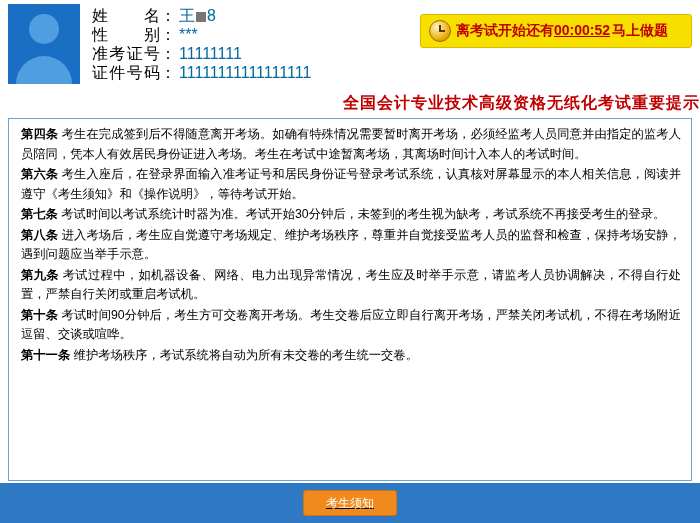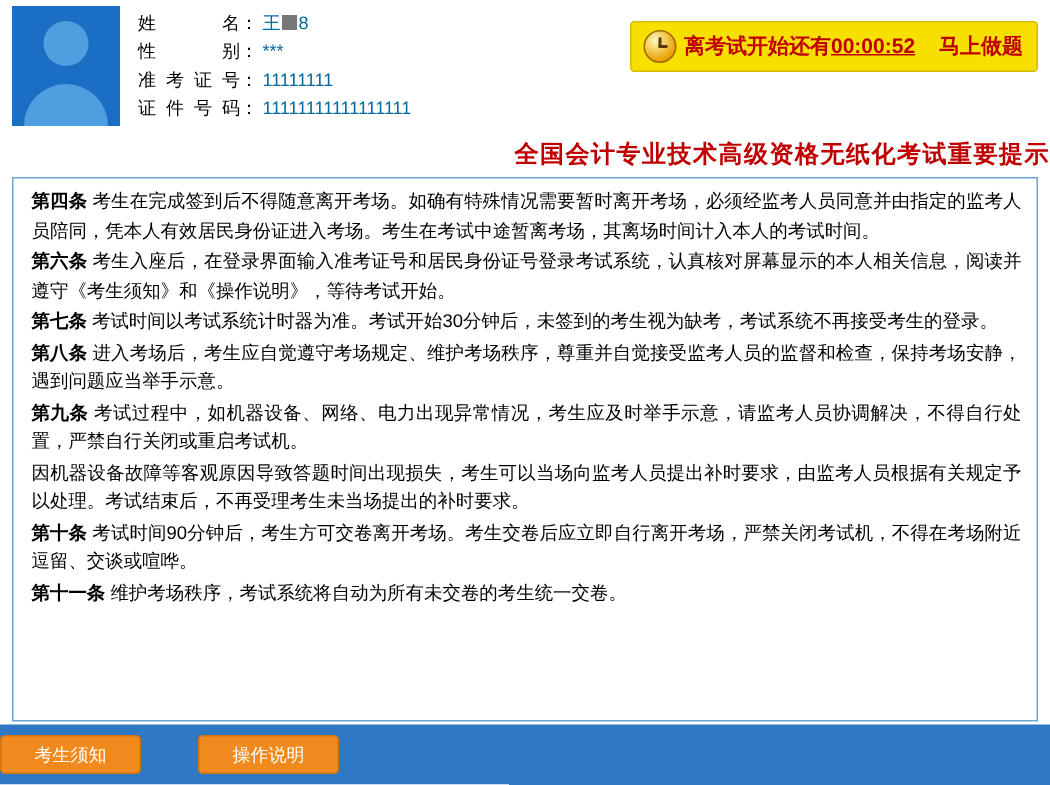--- a/index.html
+++ b/index.html
@@ -48,21 +48,21 @@
     transform: translateX(-50%);
     width: 56px;
     height: 44px;
     border-radius: 28px 28px 0 0;
     background: #4f9fe0;
   }
   .info-list {
     position: absolute;
     left: 92px;
     top: 6px;
-    font-size: 12px;
+    font-size: 16px;
     line-height: 19px;
   }
   .info-row {
     display: flex;
     align-items: center;
     height: 19px;
     white-space: nowrap;
   }
   .info-label {
     width: 68px;
@@ -134,21 +134,21 @@
     white-space: nowrap;
   }
   .timer-text .digits {
     color: #c00000;
     text-decoration: underline;
   }
   .timer-action {
     font-size: 14px;
     font-weight: bold;
     color: #c00000;
-    margin-left: 16px;
+    margin-left: 2px;
     white-space: nowrap;
   }
   .title-bar {
     text-align: right;
     padding: 4px 0 6px 0;
   }
   .title-bar .title-text {
     font-size: 16px;
     font-weight: bold;
     color: #c00000;
@@ -180,21 +180,23 @@
   }
   .footer {
     position: absolute;
     left: 0;
     right: 0;
     bottom: 0;
     height: 40px;
     background: #2f78c4;
     display: flex;
     align-items: center;
+    justify-content: center;
     gap: 38px;
+    text-decoration: underline;
   }
   .footer-btn {
     background: #f08a1e;
     border: 1px solid #d0740f;
     border-radius: 3px;
     color: #ffffff;
     font-size: 12px;
     padding: 5px 22px;
     cursor: pointer;
     font-family: "Liberation Sans", sans-serif;
@@ -244,23 +246,21 @@
   <span class="title-text">全国会计专业技术高级资格无纸化考试重要提示</span>
 </div>
 
 <div class="content-panel">
   <div class="content-inner">
     <p class="rule-p"><b>第四条</b> <span>考生在完成签到后不得随意离开考场。如确有特殊情况需要暂时离开考场，必须经监考人员同意并由指定的监考人员陪同，凭本人有效居民身份证进入考场。考生在考试中途暂离考场，其离场时间计入本人的考试时间。</span></p>
     <p class="rule-p"><b>第六条</b> <span>考生入座后，在登录界面输入准考证号和居民身份证号登录考试系统，认真核对屏幕显示的本人相关信息，阅读并遵守《考生须知》和《操作说明》，等待考试开始。</span></p>
     <p class="rule-p"><b>第七条</b> <span>考试时间以考试系统计时器为准。考试开始30分钟后，未签到的考生视为缺考，考试系统不再接受考生的登录。</span></p>
     <p class="rule-p"><b>第八条</b> <span>进入考场后，考生应自觉遵守考场规定、维护考场秩序，尊重并自觉接受监考人员的监督和检查，保持考场安静，遇到问题应当举手示意。</span></p>
     <p class="rule-p"><b>第九条</b> <span>考试过程中，如机器设备、网络、电力出现异常情况，考生应及时举手示意，请监考人员协调解决，不得自行处置，严禁自行关闭或重启考试机。</span></p>
-    <p class="rule-p"><span>因机器设备故障等客观原因导致答题时间出现损失，考生可以当场向监考人员提出补时要求，由监考人员根据有关规定予以处理。考试结束后，不再受理考生未当场提出的补时要求。</span></p>
     <p class="rule-p"><b>第十条</b> <span>考试时间90分钟后，考生方可交卷离开考场。考生交卷后应立即自行离开考场，严禁关闭考试机，不得在考场附近逗留、交谈或喧哗。</span></p>
     <p class="rule-p"><b>第十一条</b> <span>维护考场秩序，考试系统将自动为所有未交卷的考生统一交卷。</span></p>
 
   </div>
 </div>
 
 <div class="footer">
   <button class="footer-btn">考生须知</button>
-  <button class="footer-btn">操作说明</button>
 </div>
 
 </body></html>

